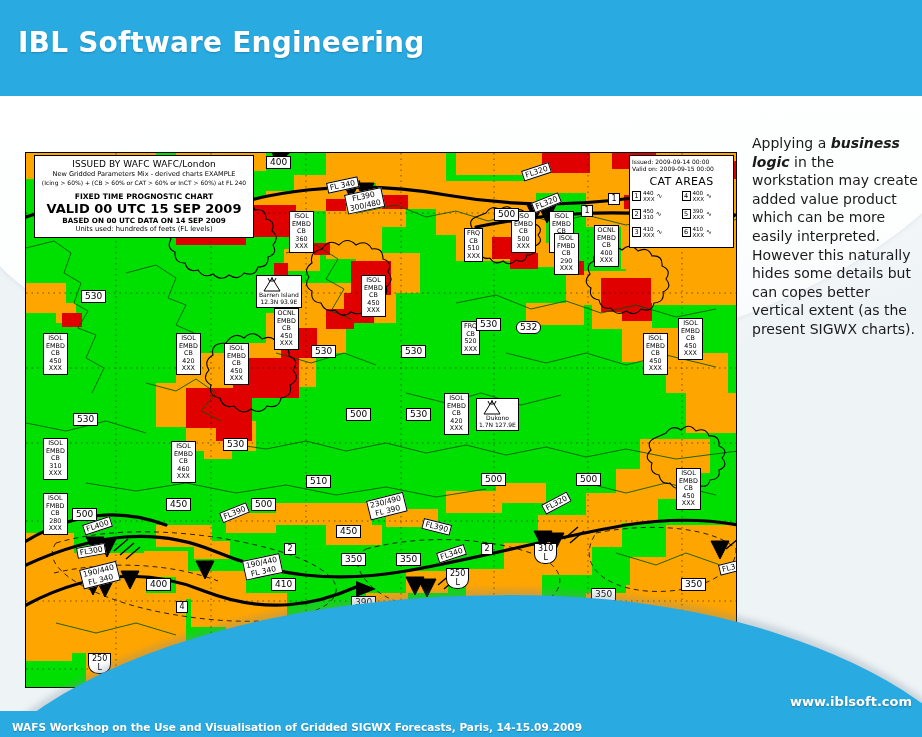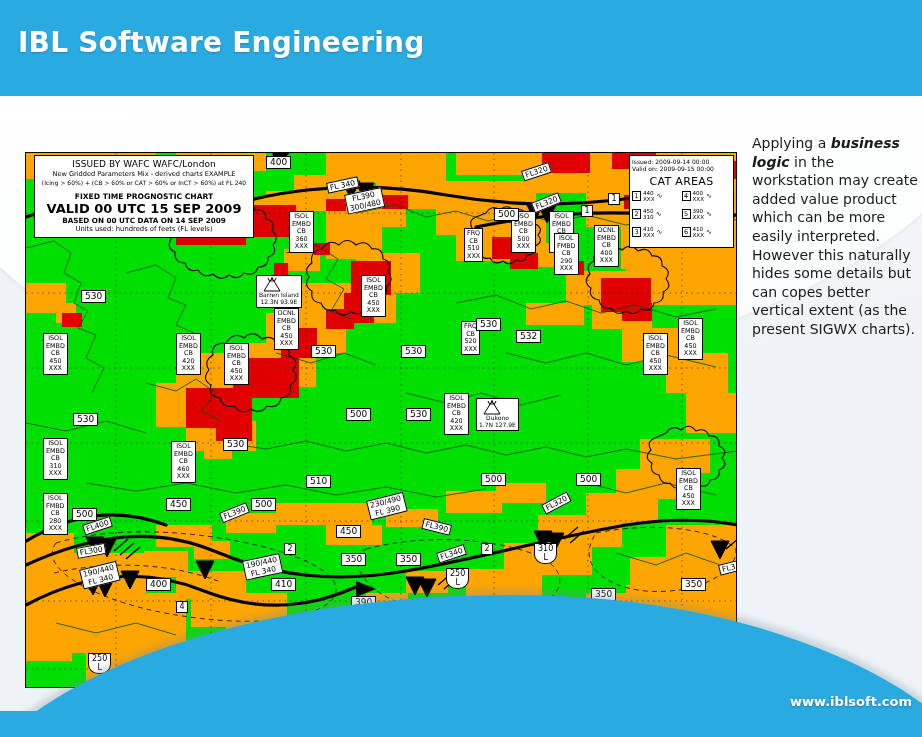--- a/index.html
+++ b/index.html
@@ -509,21 +509,21 @@
         <div class="lblbox" style="left: 528px; top: 80px;">ISOL<br>FMBD<br>CB<br>290<br>XXX</div>
         <div class="lblbox" style="left: 568px; top: 72px;">OCNL<br>EMBD<br>CB<br>400<br>XXX</div>
         <div class="lblbox" style="left: 617px; top: 180px;">ISOL<br>EMBD<br>CB<br>450<br>XXX</div>
         <div class="lblbox" style="left: 652px; top: 165px;">ISOL<br>EMBD<br>CB<br>450<br>XXX</div>
         <div class="lblbox" style="left: 650px; top: 315px;">ISOL<br>EMBD<br>CB<br>450<br>XXX</div>
         <div class="fl-num" style="left: 240px; top: 3px;">400</div>
         <div class="fl-num" style="left: 468px; top: 55px;">500</div>
         <div class="fl-num" style="left: 55px; top: 137px;">530</div>
         <div class="fl-num" style="left: 450px; top: 165px;">530</div>
         <div class="fl-num" style="left: 375px; top: 192px;">530</div>
-        <div class="fl-num" style="left: 490px; top: 177px;">532</div>
+        <div class="fl-num" style="left: 490px; top: 168px; border-radius: 6px;">532</div>
         <div class="fl-num" style="left: 285px; top: 192px;">530</div>
         <div class="fl-num" style="left: 47px; top: 260px;">530</div>
         <div class="fl-num" style="left: 197px; top: 285px;">530</div>
         <div class="fl-num" style="left: 380px; top: 255px;">530</div>
         <div class="fl-num" style="left: 280px; top: 322px;">510</div>
         <div class="fl-num" style="left: 455px; top: 320px;">500</div>
         <div class="fl-num" style="left: 550px; top: 320px;">500</div>
         <div class="fl-num" style="left: 225px; top: 345px;">500</div>
         <div class="fl-num" style="left: 46px; top: 355px;">500</div>
         <div class="fl-num" style="left: 140px; top: 345px;">450</div>
@@ -579,13 +579,14 @@
   </div>
 
   <div class="body-col">
     <span>Applying a </span><b>business logic</b><span> in the workstation may create added value product which can be more easily interpreted. However this naturally hides some details but can copes better vertical extent (as the present SIGWX charts).</span>
   </div>
 
   <div class="ftr-curve-shadow"></div>
   <div class="ftr-curve"></div>
   <div class="ftr-bar"></div>
   <div class="ftr-url">www.iblsoft.com</div>
+  <div class="ftr-text">WAFS Workshop on the Use and Visualisation of Gridded SIGWX Forecasts, Paris, 14-15.09.2009</div>
 </div>
 
 </body></html>

